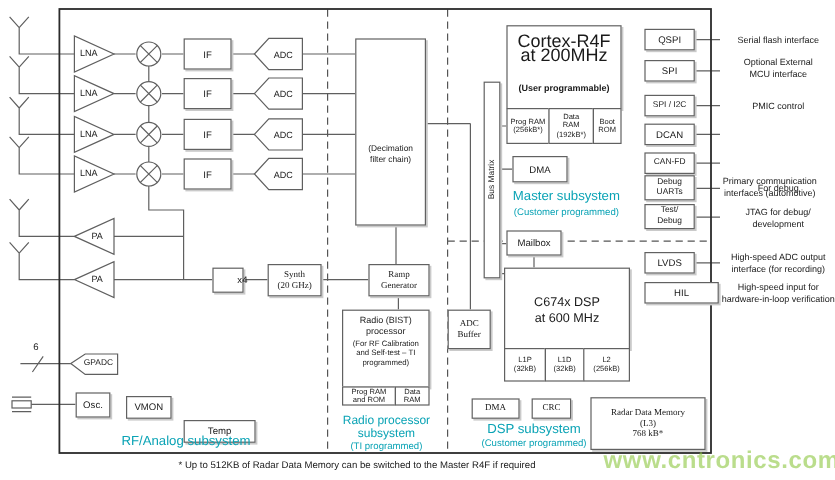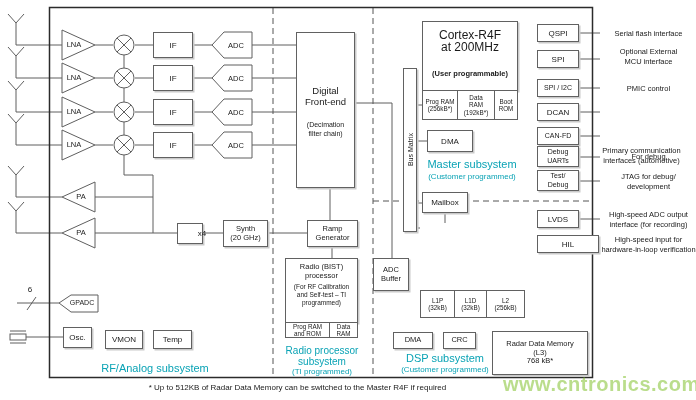--- a/index.html
+++ b/index.html
@@ -11,21 +11,21 @@
        white-space:pre-line;font-size:8px;line-height:9px;box-sizing:border-box;}
   .panel{position:absolute;background:#fff;border:1px solid #616161;box-shadow:1.5px 1.5px 0 #cacaca;box-sizing:border-box;}
   .panel > span{position:absolute;left:0;right:0;text-align:center;white-space:pre-line;}
   .memrow{position:absolute;display:flex;}
   .memcell{background:#fff;border:1px solid #616161;margin-left:-1px;display:flex;align-items:center;justify-content:center;
            text-align:center;white-space:pre-line;font-size:6.3px;line-height:7.2px;box-sizing:border-box;}
   .memcell:first-child{margin-left:0;}
   .slabel{position:absolute;text-align:center;white-space:pre-line;}
   .tlabel{position:absolute;text-align:center;white-space:pre-line;font-weight:normal;}
   .ann{position:absolute;text-align:center;white-space:pre-line;font-size:7.5px;line-height:9.5px;}
-  .md{font-size:7.5px;line-height:8.5px;}
+  .md{font-size:7.5px;line-height:8.5px;font-family:Liberation Serif, serif;}
   .sm{font-size:7px;line-height:8.5px;}
   .vtext{writing-mode:vertical-rl;transform:rotate(180deg);font-size:7px;}
   .footnote{position:absolute;text-align:center;font-size:8px;}
   .watermark{position:absolute;font-size:20px;letter-spacing:0.5px;font-weight:bold;}
 </style>
 </head>
 <body>
 
 <div class="stage">
 
@@ -109,22 +109,20 @@
   <div class="box" style="left:153px;top:99px;width:40px;height:26px;"><span>IF</span></div>
   <div class="box" style="left:153px;top:132px;width:40px;height:26px;"><span>IF</span></div>
 
   <div class="box" style="left:177px;top:223px;width:26px;height:21px;padding-left:24px;"><span>x4</span></div>
   <div class="box md" style="left:223px;top:220px;width:45px;height:27px;"><span>Synth
 (20 GHz)</span></div>
   <div class="box md" style="left:307px;top:220px;width:51px;height:27px;"><span>Ramp
 Generator</span></div>
 
   <div class="panel" style="left:296px;top:32px;width:59px;height:156px;">
-    <span style="top:52px;font-size:9.5px;line-height:11px;">Digital
-Front-end</span>
     <span style="top:88px;font-size:7px;line-height:8.5px;">(Decimation
 filter chain)</span>
   </div>
 
   <div class="panel" style="left:285px;top:258px;width:73px;height:65px;">
     <span style="top:3px;font-size:7.5px;line-height:9px;">Radio (BIST)
 processor</span>
     <span style="top:24px;font-size:6.5px;line-height:8px;">(For RF Calibration
 and Self-test – TI
 programmed)</span>
@@ -132,41 +130,45 @@
   <div class="memrow" style="left:285px;top:322px;">
     <div class="memcell" style="width:45px;height:16px;">Prog RAM
 and ROM</div>
     <div class="memcell" style="width:29px;height:16px;">Data
 RAM</div>
   </div>
 
   <div class="box" style="left:403px;top:68px;width:14px;height:164px;"><span class="vtext">Bus Matrix</span></div>
 
   <div class="panel" style="left:422px;top:21px;width:96px;height:70px;">
-    <span style="top:7px;font-size:12px;line-height:12px;">Cortex-R4F
+    <span style="top:7px;font-size:15px;line-height:12px;">Cortex-R4F
 at 200MHz</span>
     <span style="top:47px;font-size:7.5px;font-weight:bold;">(User programmable)</span>
   </div>
   <div class="memrow" style="left:422px;top:90px;">
     <div class="memcell" style="width:36px;height:30px;">Prog RAM
 (256kB*)</div>
     <div class="memcell" style="width:38px;height:30px;">Data
 RAM
 (192kB*)</div>
     <div class="memcell" style="width:24px;height:30px;">Boot
 ROM</div>
   </div>
 
   <div class="box" style="left:427px;top:130px;width:46px;height:22px;"><span>DMA</span></div>
   <span class="tlabel" style="left:422px;top:158px;width:100px;font-size:11px;color:#0aa3b5;">Master subsystem</span>
   <span class="slabel" style="left:422px;top:172px;width:100px;font-size:8px;color:#0aa3b5;">(Customer programmed)</span>
   <div class="box" style="left:422px;top:192px;width:46px;height:21px;"><span>Mailbox</span></div>
   <div class="box md" style="left:373px;top:258px;width:36px;height:33px;"><span>ADC
 Buffer</span></div>
 
+  <div class="panel" style="left:420px;top:223px;width:105px;height:68px;">
+    <span style="top:22px;font-size:10.5px;line-height:13px;">C674x DSP
+at 600 MHz</span>
+  </div>
   <div class="memrow" style="left:420px;top:290px;">
     <div class="memcell" style="width:35px;height:28px;">L1P
 (32kB)</div>
     <div class="memcell" style="width:33px;height:28px;">L1D
 (32kB)</div>
     <div class="memcell" style="width:39px;height:28px;">L2
 (256kB)</div>
   </div>
   <div class="box md" style="left:393px;top:332px;width:40px;height:17px;"><span>DMA</span></div>
   <div class="box md" style="left:443px;top:332px;width:33px;height:17px;"><span>CRC</span></div>
@@ -175,21 +177,21 @@
   <div class="box md" style="left:492px;top:331px;width:96px;height:44px;"><span>Radar Data Memory
 (L3)
 768 kB*</span></div>
 
   <span class="tlabel" style="left:282px;top:345px;width:80px;font-size:10px;line-height:11px;color:#0aa3b5;">Radio processor
 subsystem</span>
   <span class="slabel" style="left:282px;top:367px;width:80px;font-size:8px;color:#0aa3b5;">(TI programmed)</span>
 
   <div class="box" style="left:63px;top:327px;width:29px;height:21px;"><span>Osc.</span></div>
   <div class="box" style="left:105px;top:330px;width:38px;height:19px;"><span>VMON</span></div>
-  <div class="box" style="left:153px;top:330px;width:39px;height:19px;"><span>Temp</span></div>
+  <div class="box" style="left:153px;top:350px;width:60px;height:19px;"><span>Temp</span></div>
   <span class="tlabel" style="left:93px;top:362px;width:124px;font-size:11px;color:#0aa3b5;">RF/Analog subsystem</span>
 
   <div class="box" style="left:537px;top:24px;width:42px;height:18px;"><span>QSPI</span></div>
   <div class="box" style="left:537px;top:50px;width:42px;height:18px;"><span>SPI</span></div>
   <div class="box sm" style="left:537px;top:79px;width:42px;height:18px;"><span>SPI / I2C</span></div>
   <div class="box" style="left:537px;top:103px;width:42px;height:18px;"><span>DCAN</span></div>
   <div class="box sm" style="left:537px;top:127px;width:42px;height:18px;"><span>CAN-FD</span></div>
   <div class="box sm" style="left:537px;top:146px;width:42px;height:21px;"><span>Debug
 UARTs</span></div>
   <div class="box sm" style="left:537px;top:170px;width:42px;height:21px;"><span>Test/

